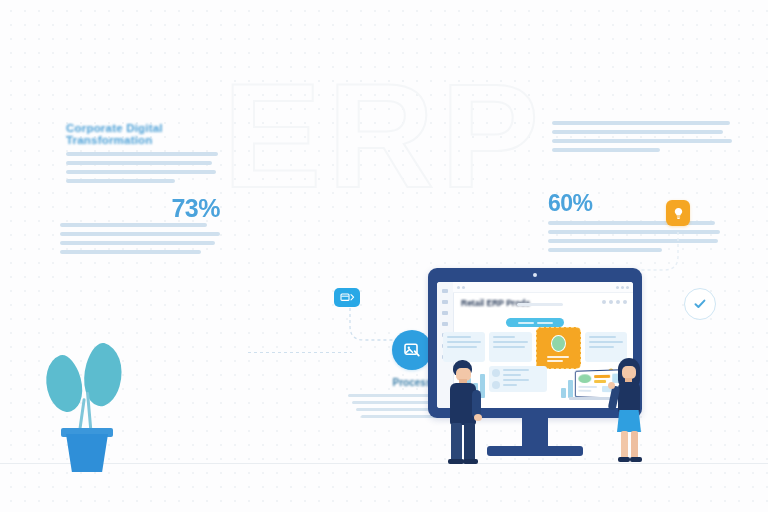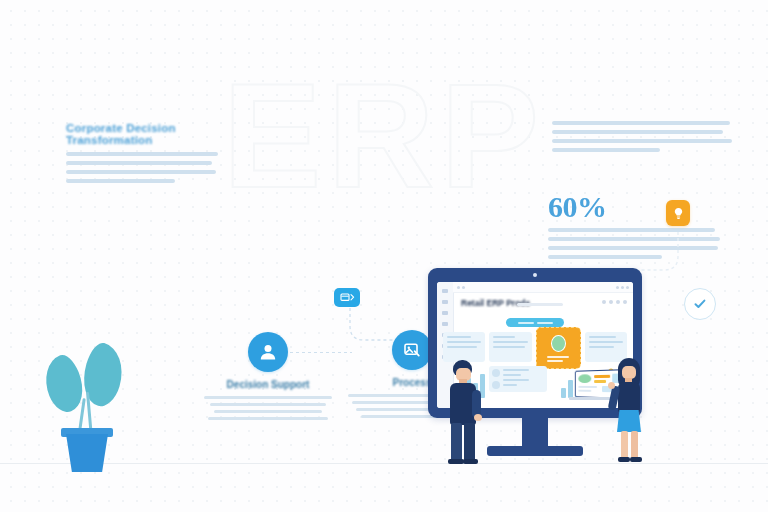--- a/index.html
+++ b/index.html
@@ -49,21 +49,21 @@
     filter:blur(.6px);
   }
   .heading{
     font-size:11.5px;font-weight:bold;color:#4a9fd6;
     letter-spacing:.2px;filter:blur(.95px);
   }
   .pct{
     font-size:25px;font-weight:bold;color:#4ba3dc;
     letter-spacing:-.5px;filter:blur(.55px);line-height:1;
   }
-  .pct-sm{font-size:30px;font-family:Liberation Serif, serif;}
+  .pct-sm{font-size:23px;}
 
   
   .block{position:absolute;}
   #blk-left-1{left:66px;top:122px;width:152px;}
   #blk-left-2{left:60px;top:196px;width:160px;}
   #blk-right-1{left:552px;top:115px;width:180px;}
   #blk-right-2{left:548px;top:192px;width:172px;}
 
   .row-head{display:flex;align-items:flex-end;gap:7px;}
   .pctrow{display:flex;align-items:baseline;gap:8px;}
@@ -269,29 +269,40 @@
 </head>
 <body>
 
 <div class="canvas">
 
   <div class="dotgrid"></div>
   <div class="watermark">ERP</div>
   <div class="ground"></div>
 
   <div class="block" id="blk-left-1">
-    <div class="heading">Corporate Decision Transformation</div>
+    <div class="heading">Corporate Digital Transformation</div>
     <div class="lines">
       <div class="ln" style="width:100%"></div>
       <div class="ln" style="width:96%"></div>
       <div class="ln" style="width:99%"></div>
       <div class="ln" style="width:72%"></div>
     </div>
   </div>
 
+  <div class="block" id="blk-left-2">
+    <div class="pctrow">
+      <div class="pct">73%</div>
+    </div>
+    <div class="lines">
+      <div class="ln" style="width:92%"></div>
+      <div class="ln" style="width:100%"></div>
+      <div class="ln" style="width:97%"></div>
+      <div class="ln" style="width:88%"></div>
+    </div>
+  </div>
 
   <div class="block" id="blk-right-1">
     <div class="lines">
       <div class="ln" style="width:99%"></div>
       <div class="ln" style="width:95%"></div>
       <div class="ln" style="width:100%"></div>
       <div class="ln" style="width:60%"></div>
     </div>
   </div>
 
@@ -337,35 +348,20 @@
   </svg>
 
   <div class="mini-badge">
     <svg width="15" height="11" viewBox="0 0 15 11">
       <rect x="1" y="2" width="8" height="6.4" rx="1" fill="none" stroke="#fff" stroke-width="1.1"></rect>
       <path d="M1.4 4.2 H8.6" stroke="#fff" stroke-width="1"></path>
       <path d="M11 2.6 L13.6 5.2 L11 7.8" fill="none" stroke="#fff" stroke-width="1.1" stroke-linecap="round" stroke-linejoin="round"></path>
     </svg>
   </div>
 
-  <div class="node" id="node-decision">
-    <div class="node-circle">
-      <svg width="20" height="20" viewBox="0 0 20 20">
-        <circle cx="10" cy="6.6" r="3.5" fill="#fff"></circle>
-        <path d="M2.8 17.4c0-4 3.2-6.2 7.2-6.2s7.2 2.2 7.2 6.2z" fill="#fff"></path>
-      </svg>
-    </div>
-    <div class="node-label">Decision Support</div>
-    <div class="lines">
-      <div class="ln" style="width:100%"></div>
-      <div class="ln" style="width:90%;margin-left:5%"></div>
-      <div class="ln" style="width:84%;margin-left:8%"></div>
-      <div class="ln" style="width:94%;margin-left:3%"></div>
-    </div>
-  </div>
 
   <div class="node" id="node-process">
     <div class="node-circle">
       <svg width="20" height="20" viewBox="0 0 20 20">
         <rect x="3" y="4.2" width="12" height="10" rx="1.6" fill="none" stroke="#fff" stroke-width="1.6"></rect>
         <circle cx="6.8" cy="7.8" r="1.2" fill="#fff"></circle>
         <path d="M4 12.6 L7.6 9.4 L10.4 12.2" fill="none" stroke="#fff" stroke-width="1.5" stroke-linecap="round" stroke-linejoin="round"></path>
         <path d="M12.6 11.2 L16.8 15.6" stroke="#fff" stroke-width="1.7" stroke-linecap="round"></path>
       </svg>
     </div>

